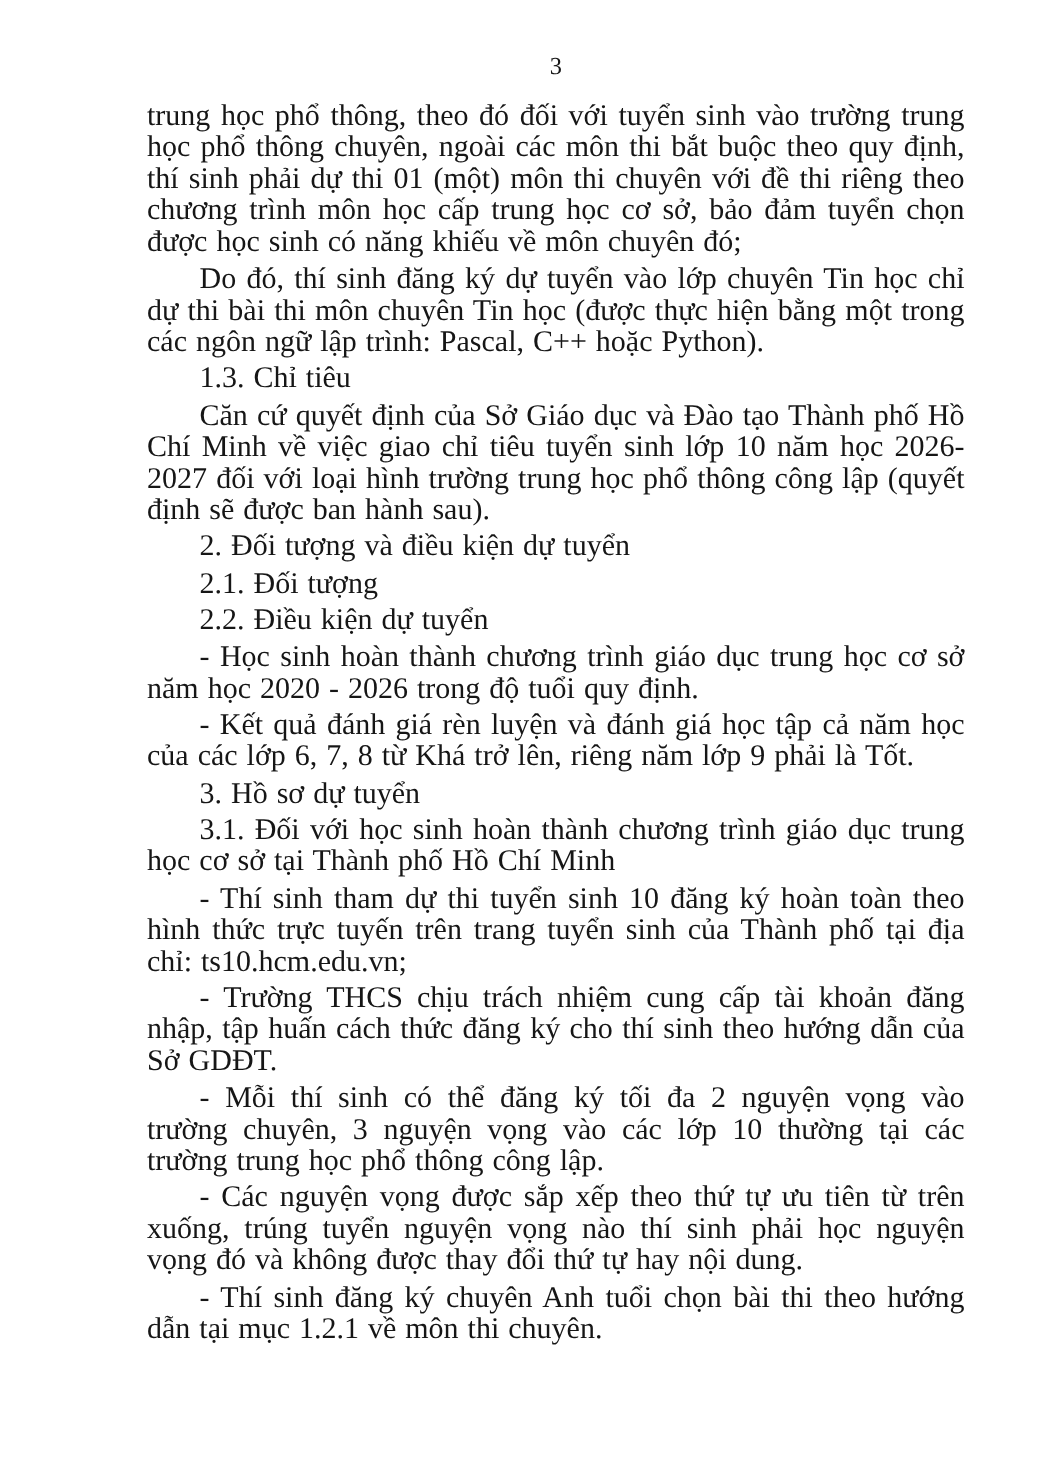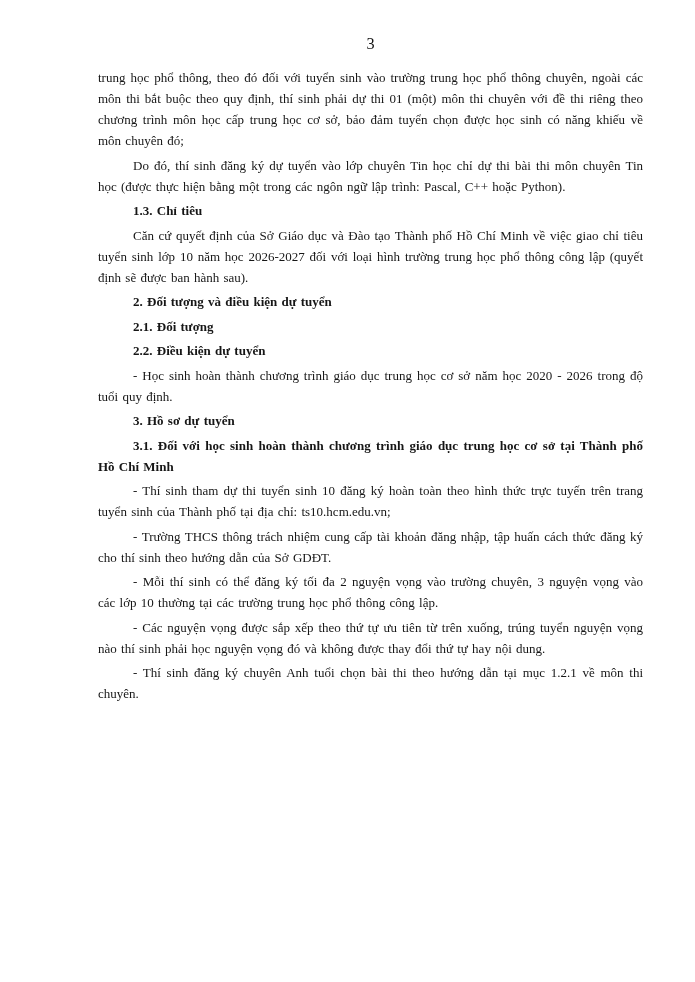--- a/index.html
+++ b/index.html
@@ -19,48 +19,49 @@
     overflow: hidden;
   }
   .page-number {
     font-size: 16.3px;
     line-height: 21px;
     text-align: center;
     margin: 0 0 13px 0;
   }
   .doc p {
     margin: 0 0 3.5px 0;
-    font-size: 13px;
+    font-size: 20px;
     line-height: 21px;
     text-align: justify;
     text-indent: 35px;
     word-spacing: 1px;
   }
   .doc p.no-indent {
     text-indent: 0;
   }
   .doc p.heading {
-    font-weight: bold;
+    font-weight: normal;
   }
 </style>
 </head>
 <body>
 
 <div class="page">
   <div class="page-number">3</div>
   <div class="doc">
     <p class="no-indent">trung học phổ thông, theo đó đối với tuyển sinh vào trường trung học phổ thông chuyên, ngoài các môn thi bắt buộc theo quy định, thí sinh phải dự thi 01 (một) môn thi chuyên với đề thi riêng theo chương trình môn học cấp trung học cơ sở, bảo đảm tuyển chọn được học sinh có năng khiếu về môn chuyên đó;</p>
     <p>Do đó, thí sinh đăng ký dự tuyển vào lớp chuyên Tin học chỉ dự thi bài thi môn chuyên Tin học (được thực hiện bằng một trong các ngôn ngữ lập trình: Pascal, C++ hoặc Python).</p>
     <p class="heading">1.3. Chỉ tiêu</p>
     <p>Căn cứ quyết định của Sở Giáo dục và Đào tạo Thành phố Hồ Chí Minh về việc giao chỉ tiêu tuyển sinh lớp 10 năm học 2026-2027 đối với loại hình trường trung học phổ thông công lập (quyết định sẽ được ban hành sau).</p>
     <p class="heading">2. Đối tượng và điều kiện dự tuyển</p>
     <p class="heading">2.1. Đối tượng</p>
     <p class="heading">2.2. Điều kiện dự tuyển</p>
     <p>- Học sinh hoàn thành chương trình giáo dục trung học cơ sở năm học 2020 - 2026 trong độ tuổi quy định.</p>
+    <p>- Kết quả đánh giá rèn luyện và đánh giá học tập cả năm học của các lớp 6, 7, 8 từ Khá trở lên, riêng năm lớp 9 phải là Tốt.</p>
     <p class="heading">3. Hồ sơ dự tuyển</p>
     <p class="heading">3.1. Đối với học sinh hoàn thành chương trình giáo dục trung học cơ sở tại Thành phố Hồ Chí Minh</p>
     <p>- Thí sinh tham dự thi tuyển sinh 10 đăng ký hoàn toàn theo hình thức trực tuyến trên trang tuyển sinh của Thành phố tại địa chỉ: ts10.hcm.edu.vn;</p>
-    <p>- Trường THCS thông trách nhiệm cung cấp tài khoản đăng nhập, tập huấn cách thức đăng ký cho thí sinh theo hướng dẫn của Sở GDĐT.</p>
+    <p>- Trường THCS chịu trách nhiệm cung cấp tài khoản đăng nhập, tập huấn cách thức đăng ký cho thí sinh theo hướng dẫn của Sở GDĐT.</p>
     <p>- Mỗi thí sinh có thể đăng ký tối đa 2 nguyện vọng vào trường chuyên, 3 nguyện vọng vào các lớp 10 thường tại các trường trung học phổ thông công lập.</p>
     <p>- Các nguyện vọng được sắp xếp theo thứ tự ưu tiên từ trên xuống, trúng tuyển nguyện vọng nào thí sinh phải học nguyện vọng đó và không được thay đổi thứ tự hay nội dung.</p>
     <p>- Thí sinh đăng ký chuyên Anh tuổi chọn bài thi theo hướng dẫn tại mục 1.2.1 về môn thi chuyên.</p>
   </div>
 </div>
 
 </body></html>

